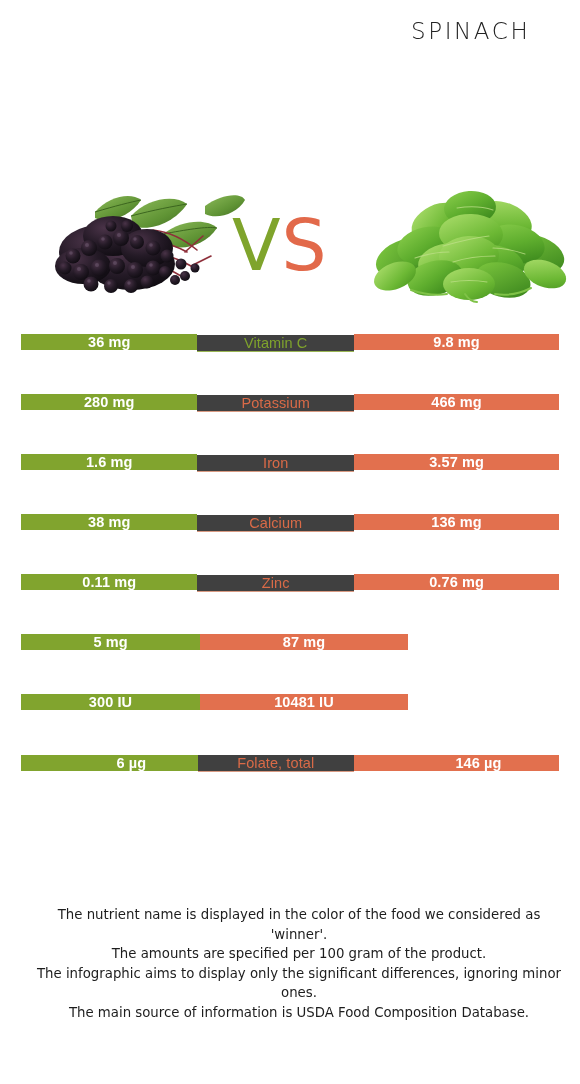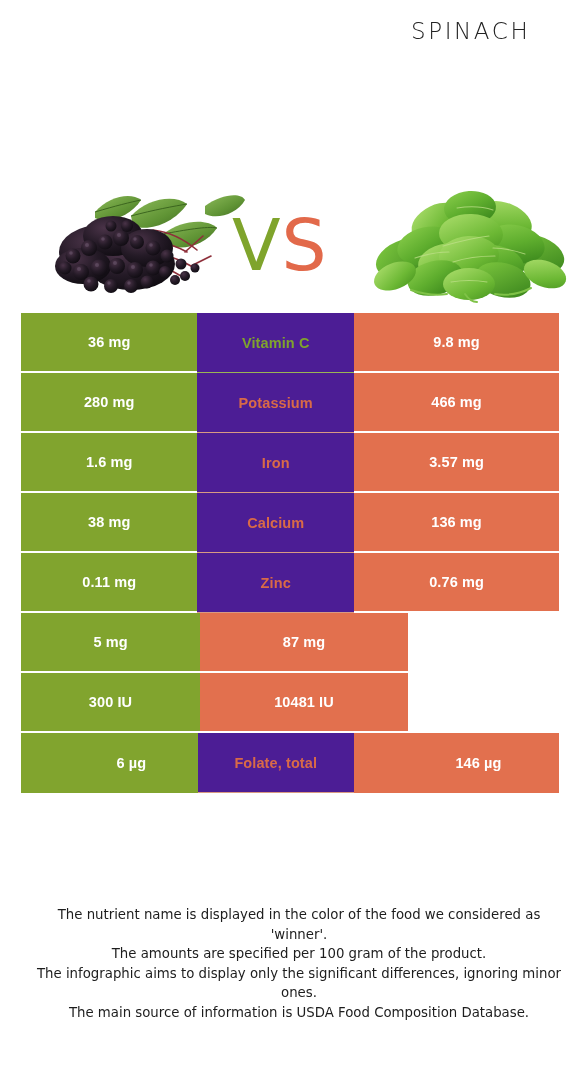--- a/index.html
+++ b/index.html
@@ -66,20 +66,21 @@
   
   .table {
     position: absolute;
     left: 21px;
     top: 313px;
     width: 538px;
   }
   .row {
     display: flex;
     height: 60px;
+    align-items: center;
   }
   .cell {
     display: flex;
     align-items: center;
     justify-content: center;
     box-sizing: border-box;
     font-size: 14.5px;
     font-weight: 700;
     letter-spacing: .1px;
   }
@@ -90,22 +91,22 @@
     border-bottom: 2px solid #ffffff;
   }
   .cell.right {
     width: 208px;
     background: #e2704e;
     color: #ffffff;
     border-bottom: 2px solid #ffffff;
   }
   .cell.mid {
     width: 159px;
-    background: #4c1d95;
-    font-weight: 700;
+    background: #404040;
+    font-weight: 400;
   }
   .cell.mid.win-left  { color: #7fa32c; border-bottom: 1px solid #9ab654; }
   .cell.mid.win-right { color: #d96a47; border-bottom: 1px solid #d99a82; }
   .row:last-child .cell.left,
   .row:last-child .cell.right { border-bottom: none; padding-left: 44px; }
 
   
   .footnote {
     position: absolute;
     left: 9px;

